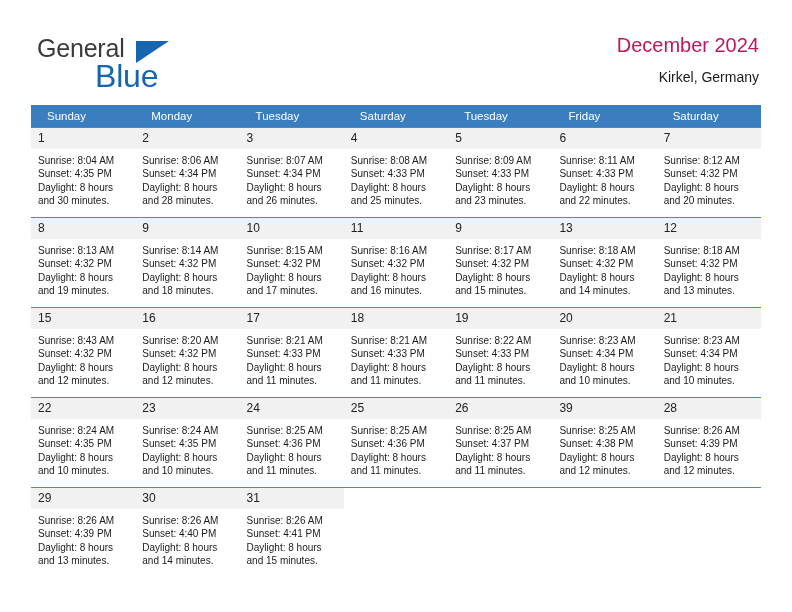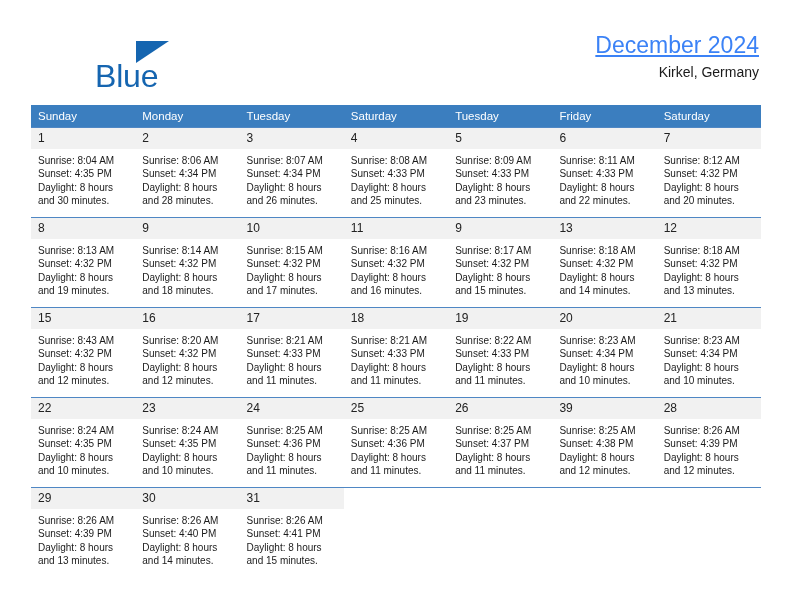--- a/index.html
+++ b/index.html
@@ -64,30 +64,30 @@
     border-bottom: 22px solid transparent;
   }
 
   .title-block {
     position: absolute;
     right: 0;
     top: 0;
     text-align: right;
   }
   .month-title {
-    font-size: 23px;
-    color: #3b82f6;
+    font-size: 20px;
+    color: #be185d;
     line-height: 34px;
     white-space: nowrap;
-    text-decoration: underline;
   }
   .location {
     font-size: 14px;
     color: #1a1a1a;
     line-height: 20px;
+    margin-top: 5px;
     white-space: nowrap;
   }
 
   
   .calendar {
     position: absolute;
     left: 31px;
     top: 105px;
     width: 730px;
   }
@@ -95,21 +95,21 @@
     width: 730px;
     border-collapse: collapse;
     table-layout: fixed;
   }
   table.cal th {
     background: #3b7ebf;
     color: #ffffff;
     font-size: 11.5px;
     font-weight: normal;
     text-align: left;
-    padding: 5px 0 5px 7px;
+    padding: 5px 0 5px 16px;
     height: 19px;
     box-sizing: border-box;
   }
   table.cal td {
     vertical-align: top;
     padding: 0;
     width: 104.28px;
     border-top: 1px solid #4f87c4;
   }
   tr.week-row td {
@@ -141,20 +141,21 @@
   }
 </style>
 </head>
 <body>
 
 <div class="page">
 
   <div class="header">
 
     <div class="brand">
+      <span class="brand-general">General</span>
       <span class="brand-triangle"></span>
       <span class="brand-blue">Blue</span>
     </div>
 
     <div class="title-block">
       <div class="month-title">December 2024</div>
       <div class="location">Kirkel, Germany</div>
     </div>
 
   </div>

